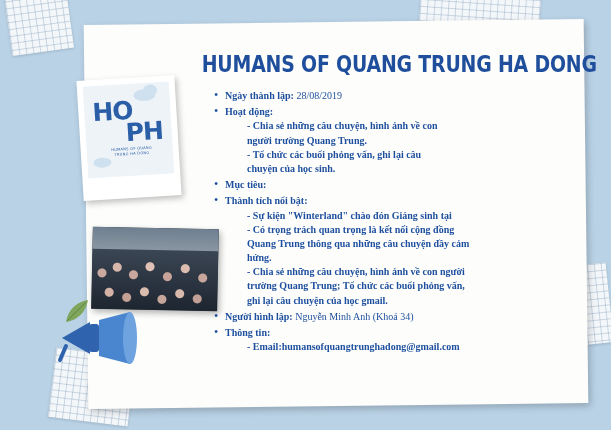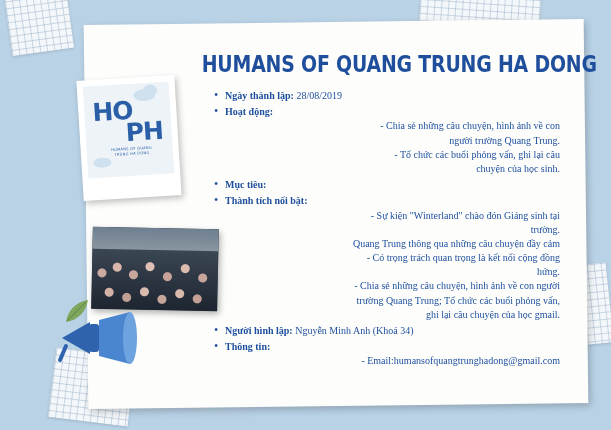--- a/index.html
+++ b/index.html
@@ -91,22 +91,21 @@
   }
   .lead {
     font-weight: bold;
   }
   .inline-val {
     font-weight: normal;
   }
   .sub {
     margin: 1px 0 0 0;
     padding-left: 22px;
-    font-weight: normal;
-    text-align: right;
+    font-weight: bold;
   }
   .sub p {
     margin: 0 0 1px 0;
     text-indent: 0;
   }
 
   
   #polaroid {
     position: absolute;
     left: 80px;
@@ -268,23 +267,22 @@
         <li><span class="lead">Ngày thành lập:</span><span class="inline-val"> 28/08/2019</span></li>
         <li><span class="lead">Hoạt động:</span><div class="sub">
             <p>- Chia sẻ những câu chuyện, hình ảnh về con</p>
             <p>người trường Quang Trung.</p>
             <p>- Tổ chức các buổi phỏng vấn, ghi lại câu</p>
             <p>chuyện của học sinh.</p>
           </div></li>
         <li><span class="lead">Mục tiêu:</span></li>
         <li><span class="lead">Thành tích nổi bật:</span><div class="sub">
             <p>- Sự kiện "Winterland" chào đón Giáng sinh tại</p>
-            <p>trường.</p>
+            <p>- Có trọng trách quan trọng là kết nối cộng đồng</p>
             <p>Quang Trung thông qua những câu chuyện đầy cảm</p>
-            <p>- Có trọng trách quan trọng là kết nối cộng đồng</p>
             <p>hứng.</p>
             <p>- Chia sẻ những câu chuyện, hình ảnh về con người</p>
             <p>trường Quang Trung; Tổ chức các buổi phỏng vấn,</p>
             <p>ghi lại câu chuyện của học gmail.</p>
           </div></li>
         <li><span class="lead">Người hình lập:</span><span class="inline-val"> Nguyễn Minh Anh (Khoá 34)</span></li>
         <li><span class="lead">Thông tin:</span><div class="sub">
             <p>- Email:humansofquangtrunghadong@gmail.com</p>
           </div></li>
       </ul>

